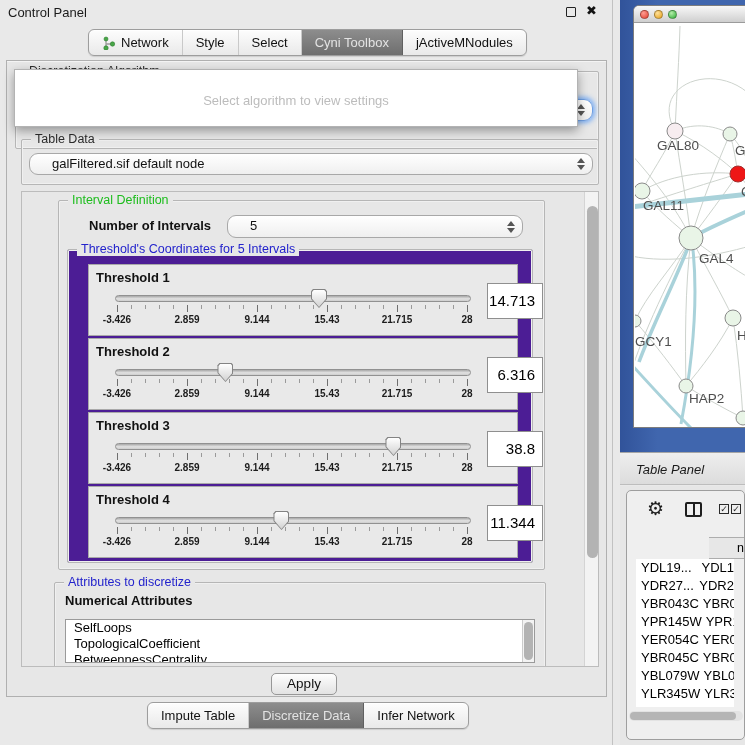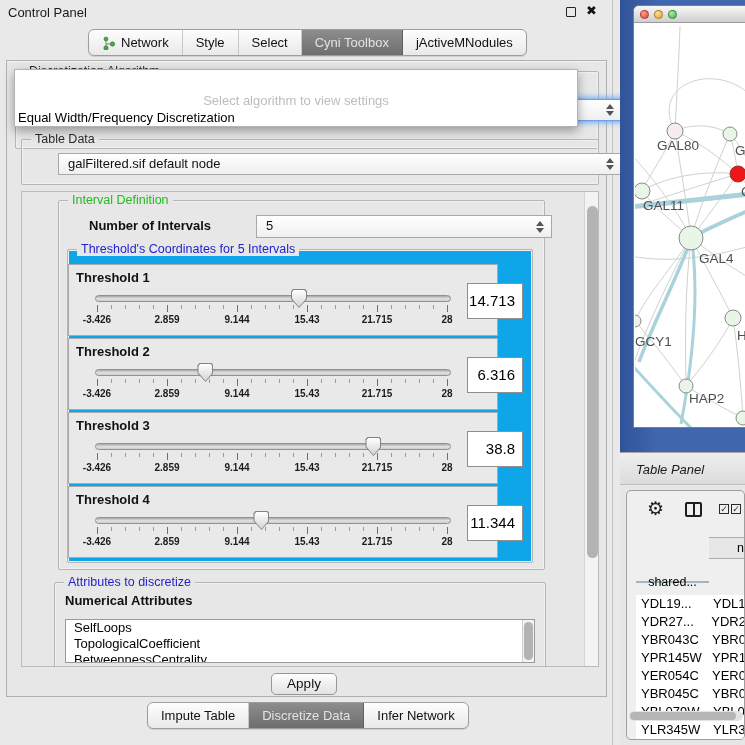--- a/index.html
+++ b/index.html
@@ -26,38 +26,38 @@
 
   #cp-main { left:6px; top:60px; width:601px; height:637px; background:#e7e7e7;
              border:1px solid #b0b0b0; box-shadow:inset 0 1px 0 #f4f4f4; }
 
   .group { position:absolute; border:1px solid #b6b6b6; border-radius:2px; box-shadow:inset 0 0 0 1px #f0f0f0; }
   .group-title { position:absolute; top:-8px; left:9px; background:#e7e7e7; padding:0 4px; font-size:12.5px; color:#2b2b2b; }
   .gt-green { color:var(--green-label); }
   .gt-blue  { color:var(--blue-label); }
 
   .combo { position:absolute; background:linear-gradient(#ffffff,#efefef); border:1px solid #a8a8a8;
-           border-radius:0; font-size:13px; line-height:20px; padding-left:9px; color:#111;margin-left:29px; }
+           border-radius:9px; font-size:13px; line-height:20px; padding-left:22px; color:#111; }
   .combo .stepper { position:absolute; right:7px; top:50%; transform:translateY(-50%); width:8px; height:12px; }
   .combo .up  { position:absolute; top:0; left:0; width:0; height:0; border-left:4px solid transparent; border-right:4px solid transparent; border-bottom:5px solid #555; }
   .combo .dn  { position:absolute; bottom:0; left:0; width:0; height:0; border-left:4px solid transparent; border-right:4px solid transparent; border-top:5px solid #555; }
   .combo.focused { border-color:#6f9fe2; box-shadow:0 0 5px 2px rgba(95,160,250,.8); }
 
   #algo-popup { left:7px; top:8px; width:564px; height:58px; background:#fff; border:1px solid #b3b3b3;
                 box-shadow:0 4px 10px rgba(0,0,0,.35); z-index:30; padding-top:22px; }
   #popup-hint { height:17px; line-height:17px; text-align:center; color:#bcbcbc; font-size:13px; }
   .popup-item { height:17px; line-height:17px; padding-left:3px; font-size:13px; color:#000; }
   .popup-item.bold { font-weight:bold; }
 
   #scrollpane { left:14px; top:130px; width:578px; height:476px; background:#e7e7e7; border:1px solid #bcbcbc; overflow:hidden; }
   .vscroll { position:absolute; background:#f3f3f3; border-left:1px solid #d4d4d4; }
   .vthumb  { position:absolute; background:#b3b3b3; border-radius:6px; }
 
   #ni-label { left:30px; top:17px; font-weight:bold; font-size:13px; }
-  .thr-panel { position:absolute; left:0; width:430px; height:72px; background:#e9e9e9; border:1px solid #a9a9a9; }
+  .thr-panel { position:absolute; left:20px; width:430px; height:72px; background:#e9e9e9; border:1px solid #a9a9a9; }
   .thr-label { position:absolute; left:7px; top:5px; font-weight:bold; font-size:13px; color:#111; }
   .slider-track { position:absolute; left:26px; top:30px; width:356px; height:7px; border:1px solid #919191;
                   border-radius:4px; background:linear-gradient(#a8a8a8,#e2e2e2 55%,#cdcdcd); }
   .knob { position:absolute; top:24px; width:16px; height:19px; }
   .knob .k-o { position:absolute; inset:0; background:#838383; clip-path:polygon(12% 0,88% 0,100% 12%,100% 52%,50% 100%,0 52%,0 12%); }
   .knob .k-i { position:absolute; inset:1px; background:linear-gradient(#ffffff,#d2d2d2); clip-path:polygon(12% 0,88% 0,100% 12%,100% 52%,50% 100%,0 52%,0 12%); }
   .tick { position:absolute; width:1px; background:#6f6f6f; }
   .tick-label { position:absolute; width:60px; text-align:center; font-size:10px; font-weight:bold; color:#1c1c1c; top:49px; }
   .valbox { position:absolute; left:398px; top:18px; width:56px; height:36px; background:#fff; border:1px solid #8f8f8f;
             font-size:15px; text-align:right; line-height:34px; padding-right:7px; color:#000; }
@@ -87,21 +87,21 @@
   #tp-container { position:absolute; left:6px; top:4px; width:119px; height:250px; background:#efefef;
                   border:1px solid #9e9e9e; border-radius:5px; overflow:hidden; }
   #tp-gear { position:absolute; left:20px; top:6px; font-size:19px; color:#1e1e1e; }
   #tp-split { position:absolute; left:58px; top:11px; width:17px; height:15px; border:2px solid #1e1e1e; border-radius:2px; }
   #tp-split::after { content:""; position:absolute; left:5.5px; top:0; width:2px; height:11px; background:#1e1e1e; }
   .cbx { position:absolute; top:13px; width:10px; height:10px; border:1.5px solid #2a2a2a; font-size:9px; line-height:8px; text-align:center; color:#2a2a2a; }
   #tp-head-row { position:absolute; left:9px; top:46px; height:22px; display:flex; }
   .th { border:1px solid #9fb6c0; font-size:12.5px; display:flex; align-items:center; justify-content:center; color:#000; }
   #th-1 { width:73px; background:#bfe2f0;margin-top:44px; }
   #th-2 { width:60px; background:#e7e7e7; border-left:none; border-color:#adadad; justify-content:flex-start; padding-left:28px; }
-  #tp-rows { position:absolute; left:9px; top:68px; width:110px; height:148px; background:#fff; overflow:hidden;margin-top:36px; }
+  #tp-rows { position:absolute; left:9px; top:68px; width:98px; height:148px; background:#fff; overflow:hidden; }
   .tr { height:18px; line-height:18px; display:flex; font-size:13px; color:#000; }
   .td1 { width:73px; padding-left:5px; }
   .td2 { padding-left:4px; }
   #tp-hscroll { position:absolute; left:2px; top:220px; width:114px; height:10px; background:#e3e3e3; border-radius:5px; }
   #tp-hthumb { position:absolute; left:1px; top:1px; width:106px; height:8px; background:#b5b5b5; border-radius:4px; }
 
   svg text { font-family:"Liberation Sans","DejaVu Sans",sans-serif; }
 </style>
 </head>
 <body>
@@ -146,21 +146,20 @@
     <div class="combo focused" style="left:22px; top:38px; width:564px; height:22px;">
       <span class="stepper">
           <span class="up"></span>
           <span class="dn"></span>
         </span>
     </div>
 
     <div id="algo-popup" class="abs">
       <div id="popup-hint">Select algorithm to view settings</div>
       <div id="popup-items">
-          <div class="popup-item">Equal Width/Frequency Discretization</div>
         </div>
     </div>
 
     <div class="group" style="left:14px; top:78px; width:578px; height:46px;">
       <span class="group-title">Table Data</span>
     </div>
     <div class="combo" style="left:22px; top:92px; width:564px; height:22px;">
       <span>galFiltered.sif default node</span>
       <span class="stepper">
           <span class="up"></span>
@@ -172,21 +171,21 @@
       <div class="group" style="left:36px; top:8px; width:487px; height:370px;">
         <span class="group-title gt-green">Interval Definition</span>
         <span id="ni-label" class="abs">Number of Intervals</span>
         <div class="combo" style="left:168px; top:14px; width:296px; height:23px;">
           <span>5</span>
           <span class="stepper">
               <span class="up"></span>
               <span class="dn"></span>
             </span>
         </div>
-        <div class="group" style="left:8px; top:48px; width:466px; height:314px; background:#0ea5e9;padding-left:12px;">
+        <div class="group" style="left:8px; top:48px; width:466px; height:314px; background:#4c1d95;padding-left:12px;">
           <span class="group-title gt-blue" style="background:#e7e7e7;">Threshold's Coordinates for 5 Intervals</span>
           <div id="thresholds">
               <div class="thr-panel" style="top: 14px;">
                 <div class="thr-label">Threshold 1</div>
                 <div class="slider-track"></div>
                 <span class="tick" style="left: 28px; top: 40px; height: 7px;"></span>
                 <span class="tick-label" style="left: -2px;">-3.426</span>
                 <span class="tick" style="left: 42px; top: 40px; height: 4px; background: rgb(154, 154, 154);"></span>
                 <span class="tick" style="left: 56px; top: 40px; height: 4px; background: rgb(154, 154, 154);"></span>
                 <span class="tick" style="left: 70px; top: 40px; height: 4px; background: rgb(154, 154, 154);"></span>

